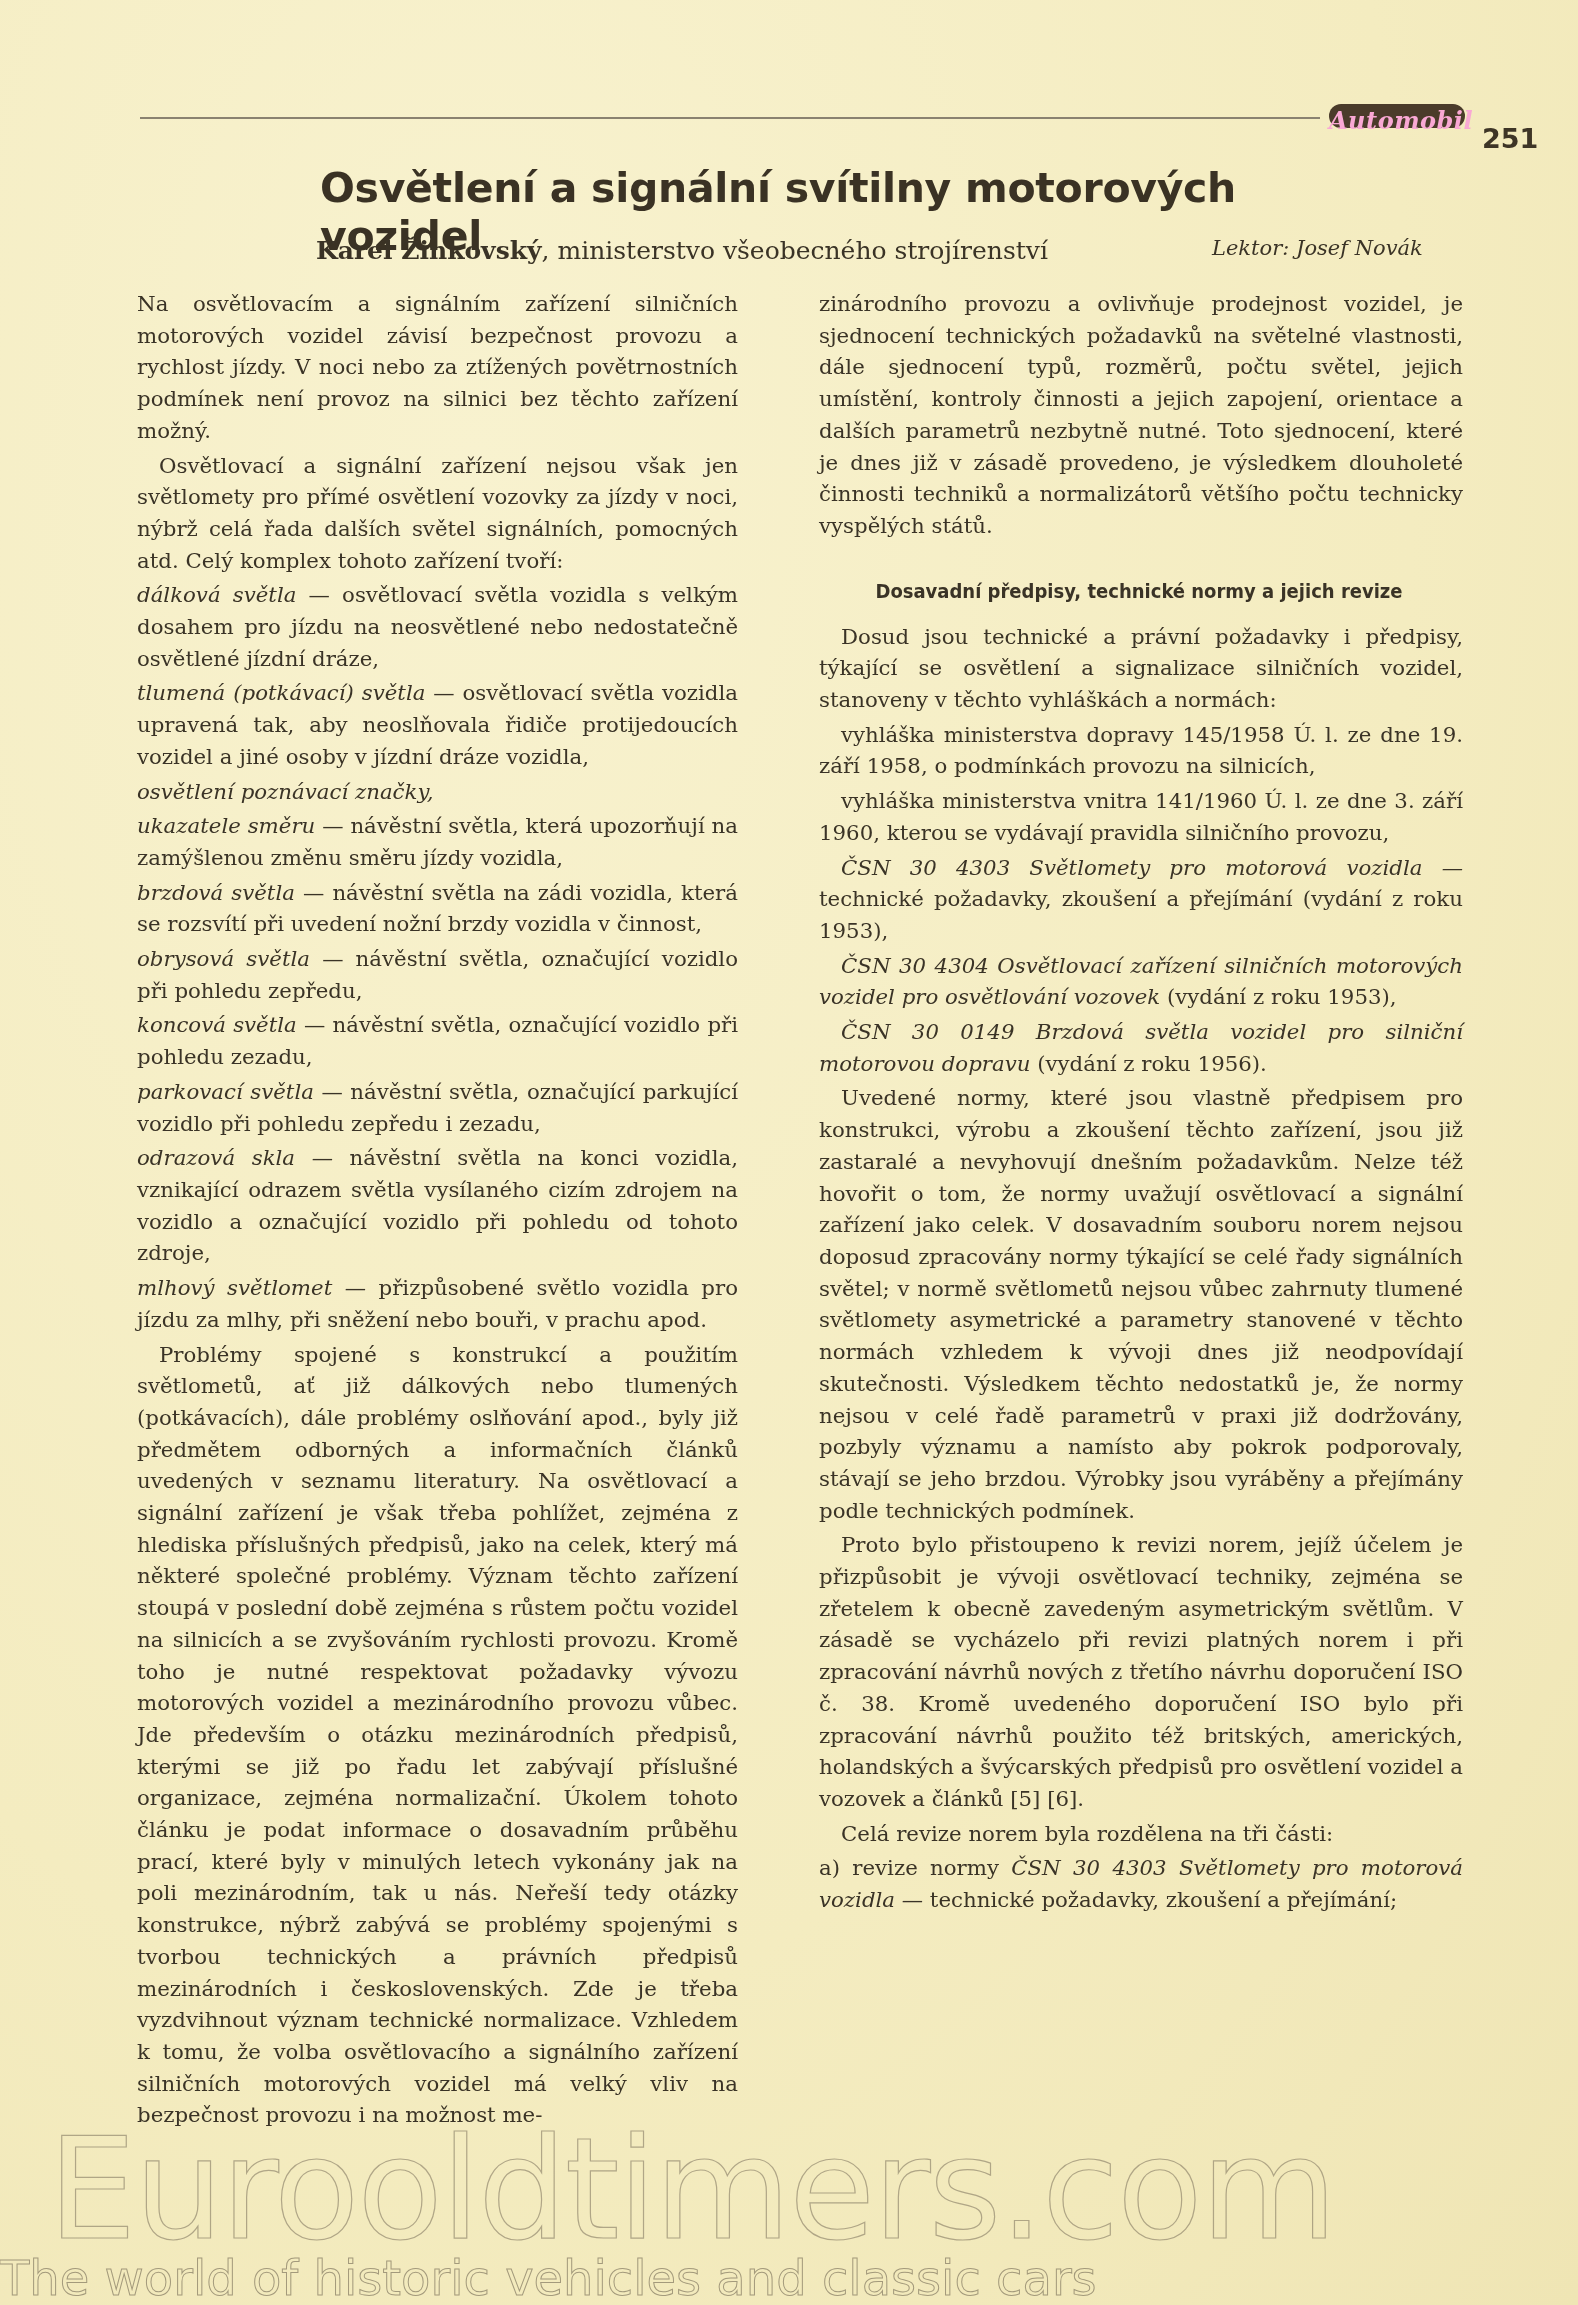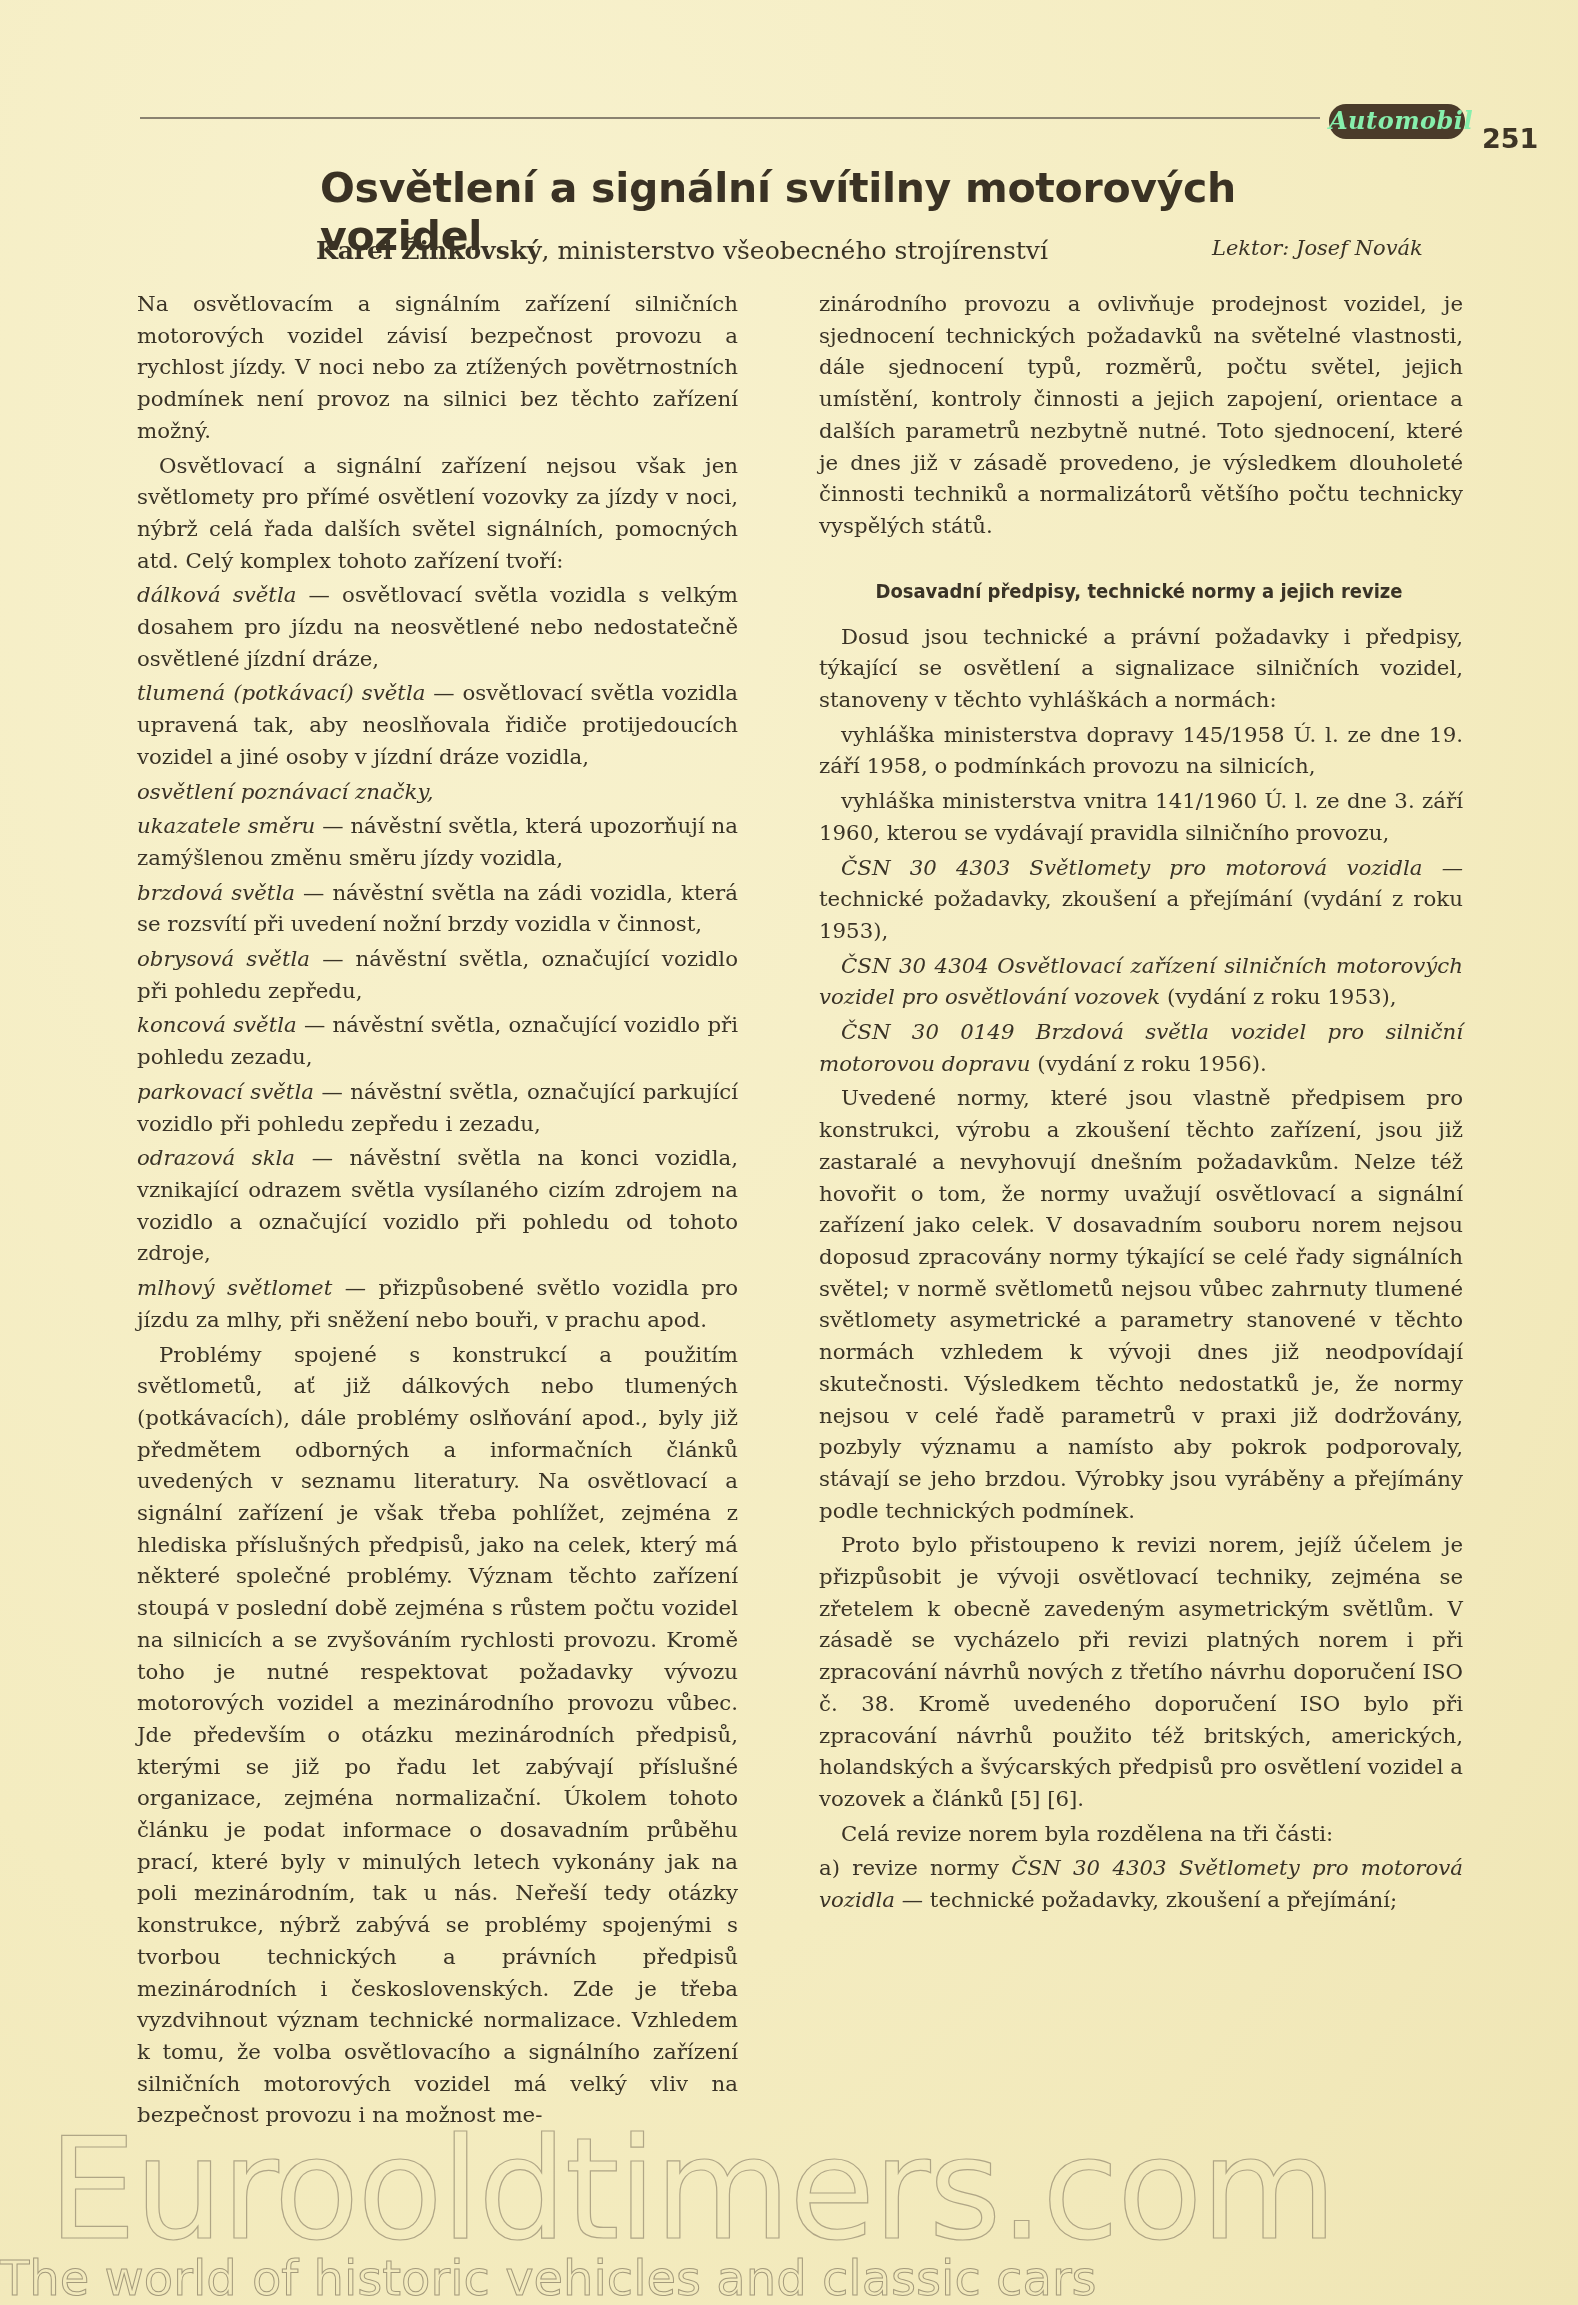--- a/index.html
+++ b/index.html
@@ -4,22 +4,22 @@
 <style>
   html, body { margin:0; padding:0; }
   body {
     width:1578px; height:2305px; overflow:hidden; position:relative;
     background:#f6efc4;
     background-image: radial-gradient(ellipse at 30% 20%, #f8f2cf 0%, #f4ecc0 60%, #efe5b4 100%);
     font-family:"DejaVu Serif","Liberation Serif",serif;
     color:#3a3326;
   }
   .rule { position:absolute; left:140px; top:117px; width:1180px; height:2px; background:#8a8270; }
-  .logo { position:absolute; left:1329px; top:104px; width:136px; height:35px; background:#4a3b2a; border-radius:17px;
-    color:#86efac; font-family:"DejaVu Serif",serif; font-style:italic; font-weight:bold; font-size:24px; line-height:34px; text-align:center; letter-spacing:0.5px; }
+  .logo { position:absolute; left:1329px; top:104px; width:136px; height:24px; background:#4a3b2a; border-radius:17px;
+    color:#f9a8d4; font-family:"DejaVu Serif",serif; font-style:italic; font-weight:bold; font-size:24px; line-height:34px; text-align:center; letter-spacing:0.5px; }
   .pagenum { position:absolute; left:1482px; top:104px; font-family:"DejaVu Sans",sans-serif; font-weight:bold; font-size:27px; color:#3e3526;margin-top:19px; }
   .title { position:absolute; left:320px; top:164px; width:1090px; font-family:"DejaVu Sans",sans-serif; font-weight:bold; font-size:41px; color:#3a3224; letter-spacing:-0.3px; }
   .byline { position:absolute; left:316px; top:236px; font-size:25px; }
   .byline b { font-weight:bold; }
   .lektor { position:absolute; left:1212px; top:236px; font-size:21px; font-style:italic; }
   .col { position:absolute; top:288px; font-size:21.3px; line-height:31.7px; text-align:justify; }
   .col.left { left:133px; width:605px; }
   .col.right { left:815px; width:648px; }
   .col p { margin:0 0 3px 4px; }
   .col p.ind { text-indent:22px; }

